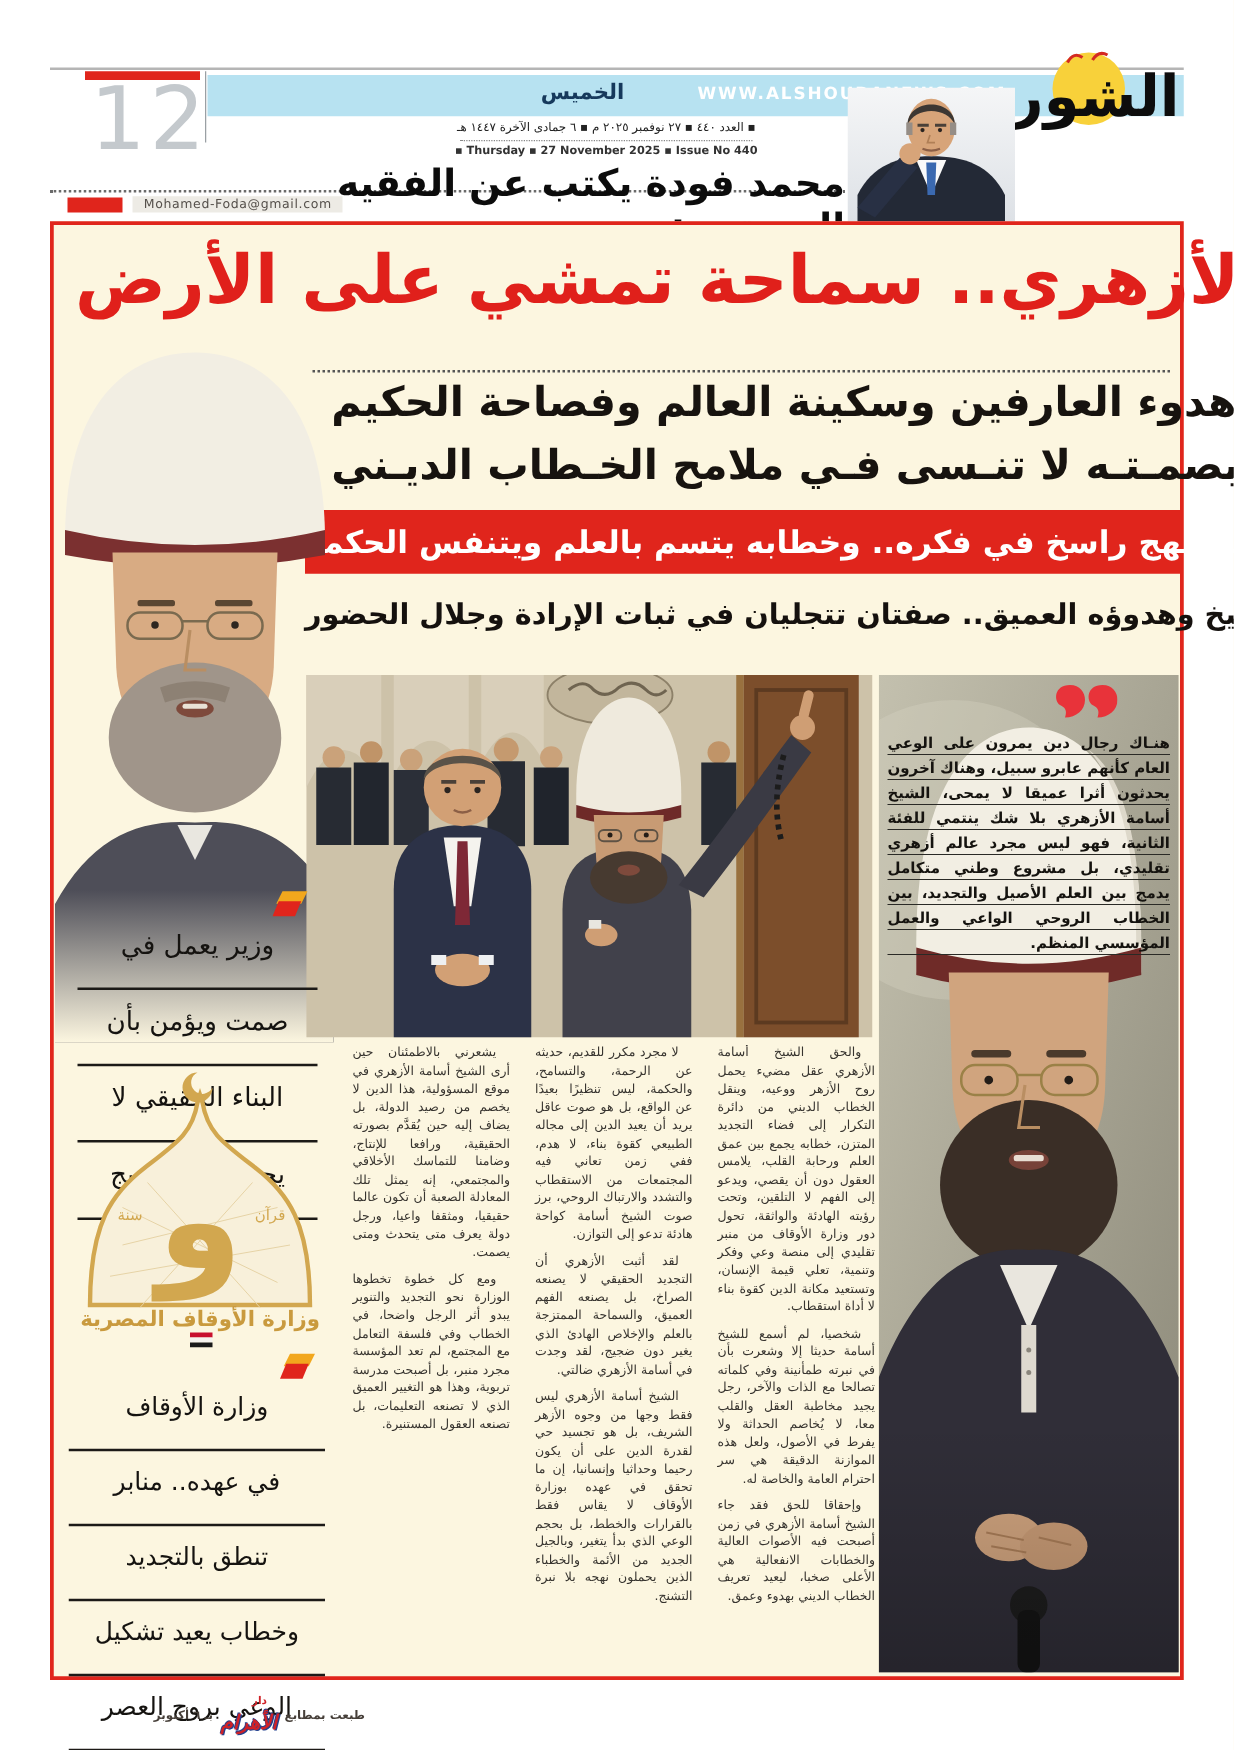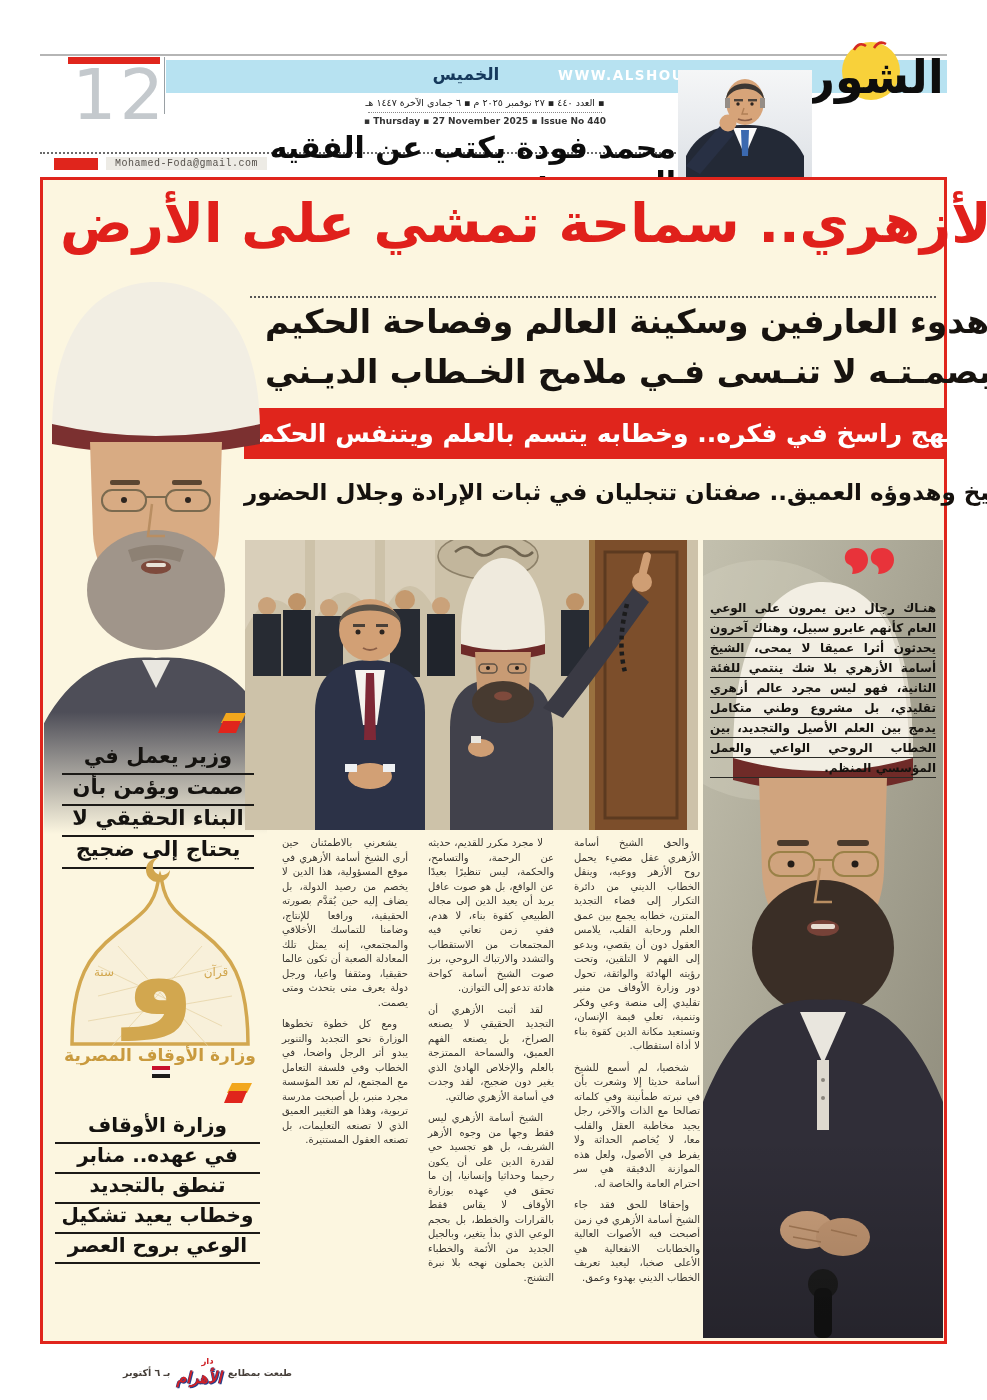--- a/index.html
+++ b/index.html
@@ -21,21 +21,21 @@
   #website { left:558px; top:67px; width:226px; text-align:center; font-size:13.5px; font-weight:bold; color:#ffffff; letter-spacing:1.5px; }
   #masthead-sun { left:842px; top:42px; width:58px; height:58px; border-radius:50%; background:#f8d13a; }
   #masthead { left:760px; top:50px; width:190px; text-align:center; font-size:46px; font-weight:bold; color:#0d0d0d; }
   #masthead-marks { left:848px; top:38px; }
   #date-ar { left:320px; top:97px; width:330px; text-align:center; font-size:9.5px; color:#222; }
   #mini-dots { left:368px; top:112px; width:234px; border-top:1.5px dotted #888; }
   #date-en { left:320px; top:116px; width:330px; text-align:center; font-size:9px; font-weight:bold; color:#333; }
   #wide-dots { left:40px; top:152px; width:636px; border-top:2px dotted #6a6a6a; }
   #columnist-photo { left:678px; top:70px; width:134px; height:108px; }
   #byline-title { left:180px; top:130px; width:496px; text-align:right; font-size:30px; font-weight:bold; color:#0c0c0c; }
-  #email-badge { left:54px; top:157px; display:flex; align-items:center; gap:8px;font-family:Liberation Mono, monospace; }
+  #email-badge { left:54px; top:157px; display:flex; align-items:center; gap:8px; }
   #email-redbox { width:44px; height:12px; background:#e0251c; }
   #email-text { background:#edebe5; color:#55504b; font-size:10px; padding:1px 9px; letter-spacing:.5px; }
 
   
   #main-box { left:40px; top:177px; width:907px; height:1167px; border:3.5px solid #e0251c; background:#fcf6e0; }
 
   #headline-main { left:60px; top:192px; width:867px; text-align:center; font-size:54px; font-weight:bold; color:#e0201b; white-space:nowrap; }
   #headline-dots { left:250px; top:296px; width:686px; border-top:2px dotted #555; }
   .sub1-line { left:265px; width:672px; text-align:center; font-size:33px; font-weight:bold; color:#17130f; white-space:nowrap; }
   #sub1-l1 { top:302px; }
@@ -44,31 +44,31 @@
   #sub2 { left:244px; top:467px; width:700px; text-align:center; font-size:23px; font-weight:bold; color:#15110e; line-height:50px; white-space:nowrap; }
 
   
   #left-portrait { left:44px; top:272px; width:223px; height:562px; }
   #center-photo { left:245px; top:540px; width:453px; height:290px; }
   #right-photo { left:703px; top:540px; width:240px; height:798px; }
 
   
   #quote-icon { left:842px; top:546px; z-index:5; }
   #quote-text {
-    left:710px; top:598px; width:226px; z-index:5;
+    left:710px; top:584px; width:226px; z-index:5;
     direction:rtl; text-align:justify;
     font-size:12px; font-weight:bold; color:#15130f; line-height:20px;
     background:repeating-linear-gradient(to bottom, rgba(0,0,0,0) 0 19px, #2a2a26 19px 20px);
   }
 
   
   .pullquote { direction:ltr; }
   .pq-flag { width:30px; height:22px; margin:0 6px 10px auto; display:block; }
-  .pq-line { direction:rtl; text-align:center; font-weight:bold; color:#151310;
-    padding-bottom:5px; border-bottom:2.5px solid #1c1a17; margin-bottom:0; line-height:1.15; }
+  .pq-line { direction:rtl; text-align:center; font-weight:normal; color:#151310;
+    padding-bottom:22px; border-bottom:2.5px solid #1c1a17; margin-bottom:13px; line-height:1.15; }
   #pullquote-1 { left:62px; top:712px; width:192px; }
   #pullquote-1 .pq-line { font-size:21px; }
   #pullquote-2 { left:55px; top:1082px; width:205px; }
   #pullquote-2 .pq-line { font-size:20px; }
 
   #mosque-logo { left:58px; top:856px; width:204px; height:222px; }
 
   
   .bodycol { top:836px; width:138px; height:499px; overflow:hidden; }
   #body-col-1 { left:562px; }

